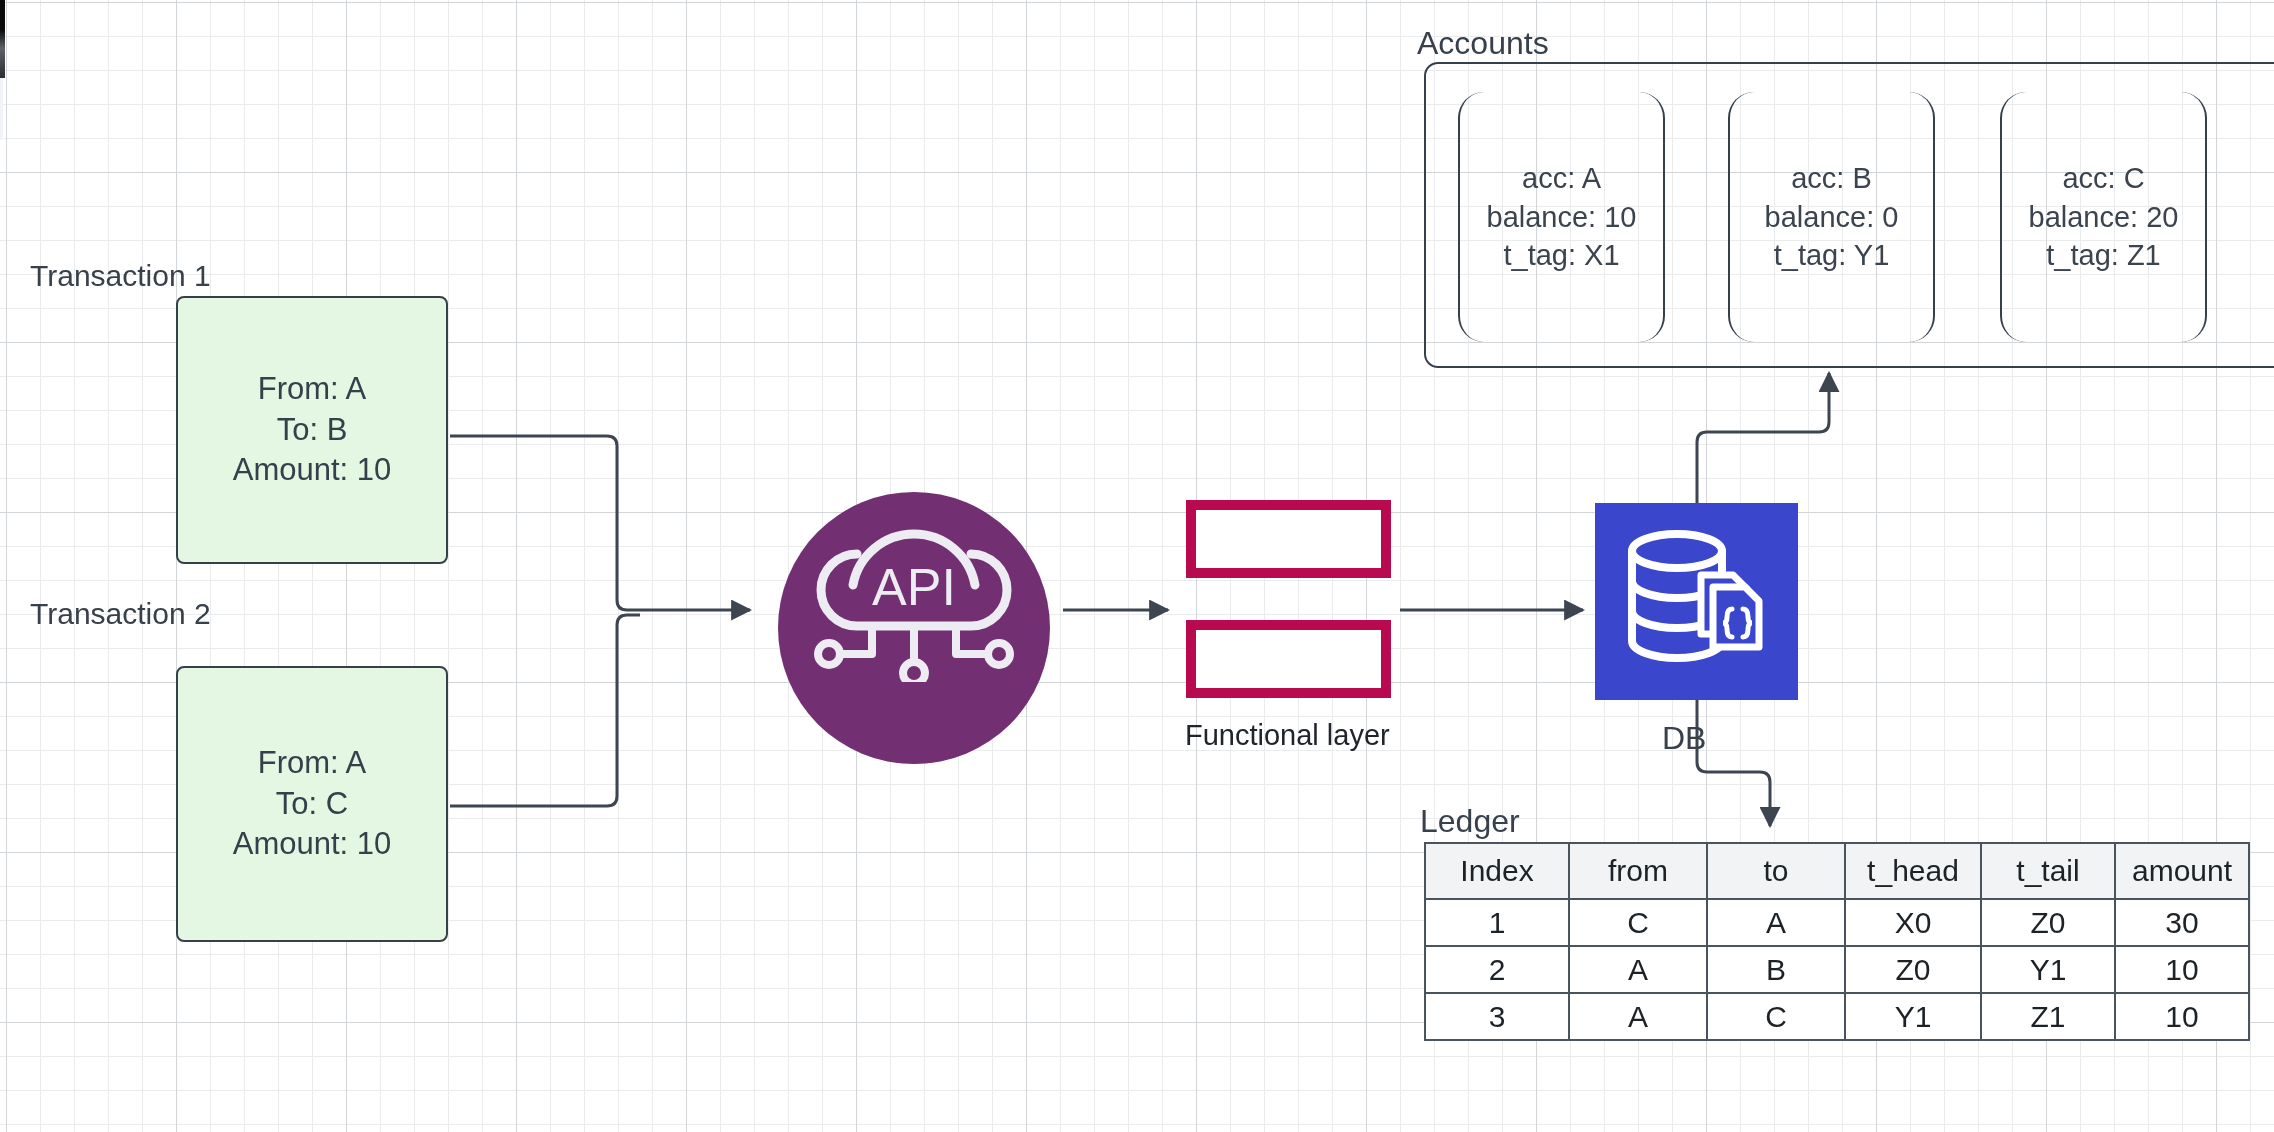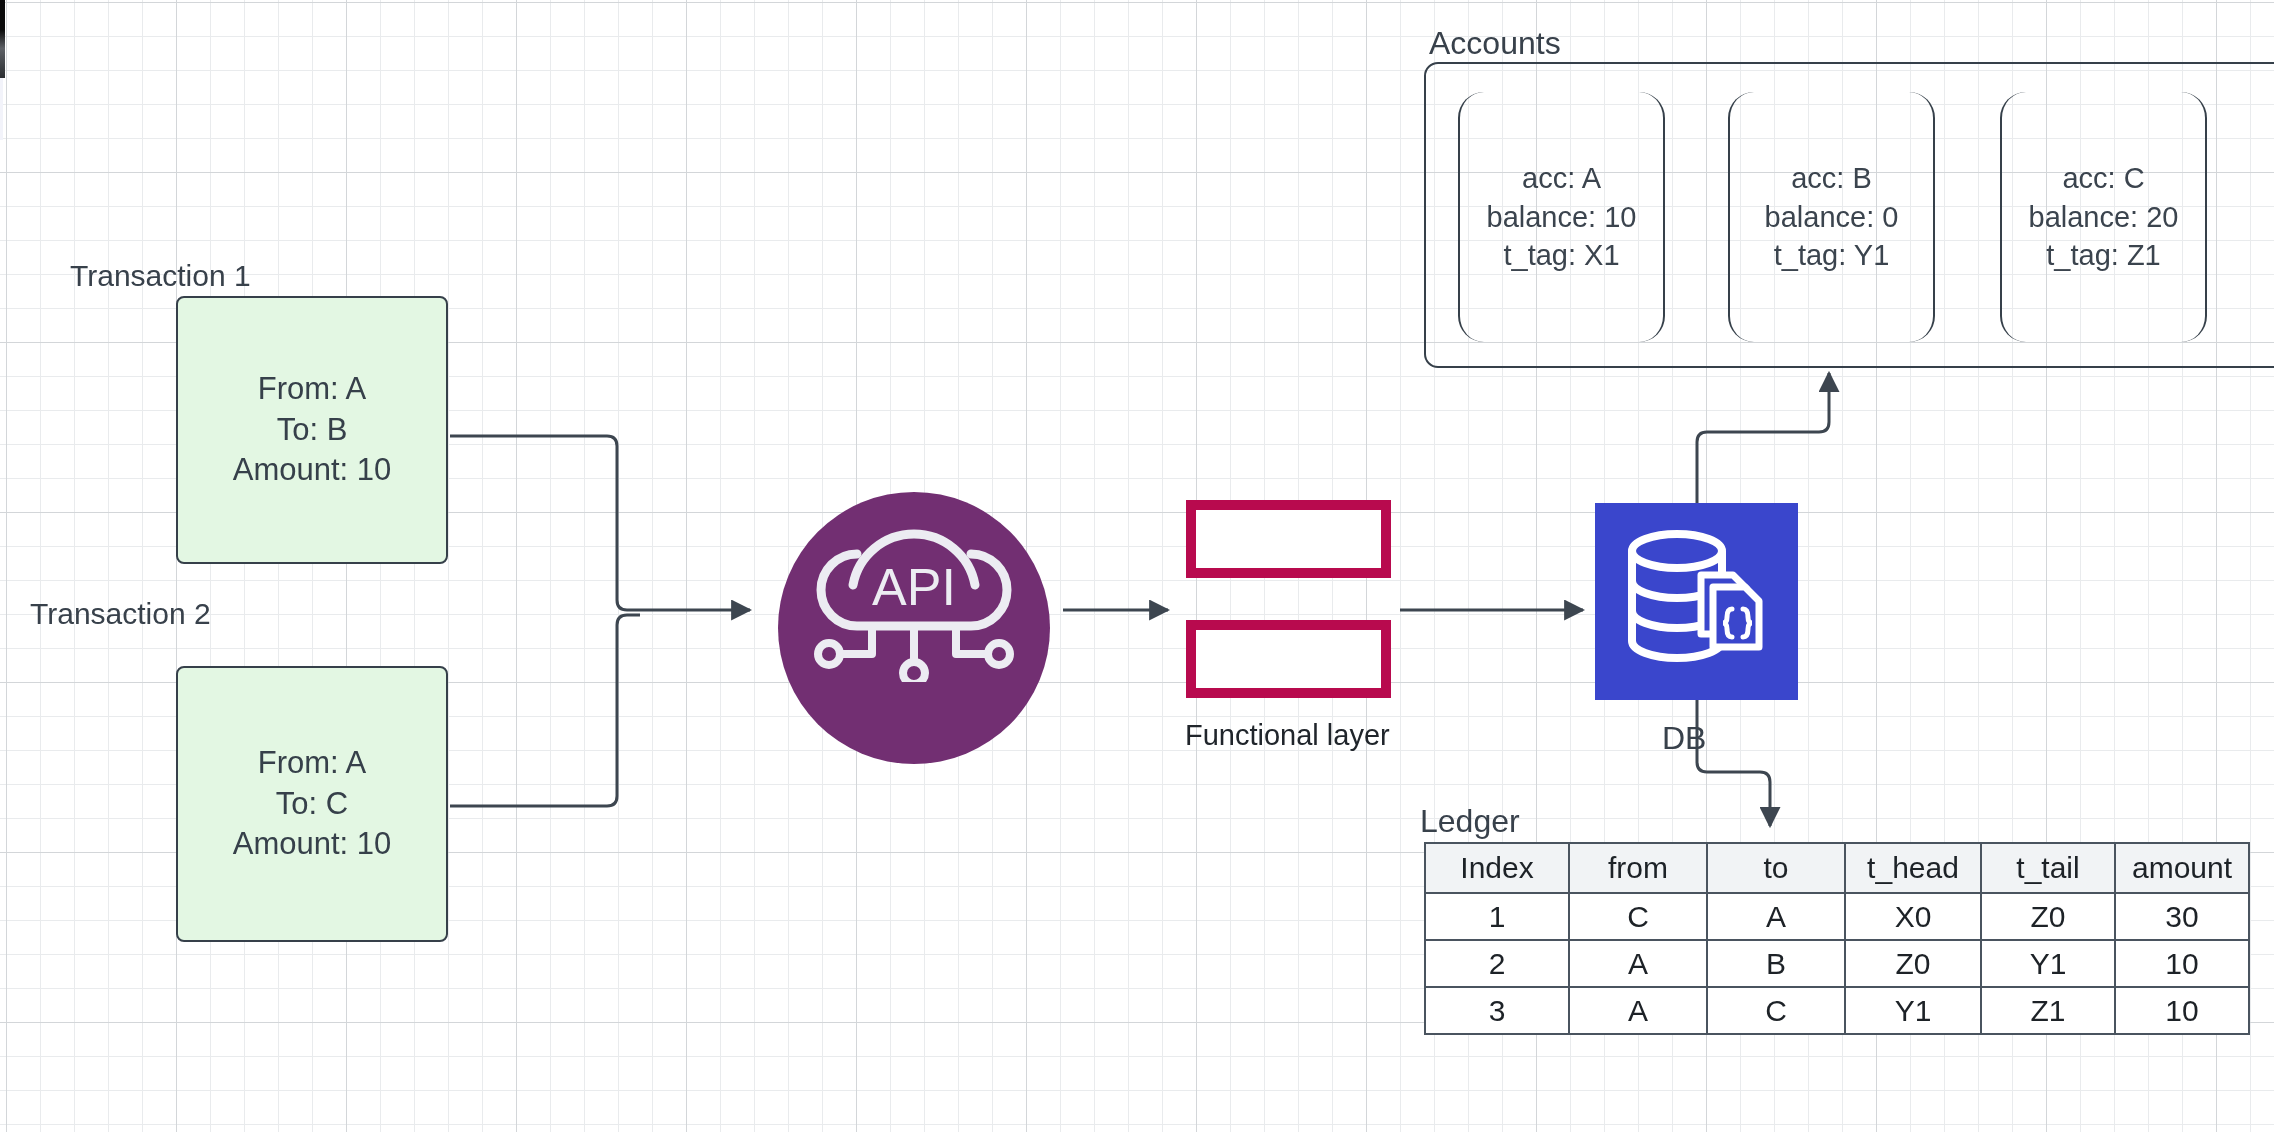--- a/index.html
+++ b/index.html
@@ -135,21 +135,21 @@
   }
   .ledger-table th, .ledger-table td {
     border: 2px solid #4a545f;
     text-align: center;
     font-weight: normal;
     box-sizing: border-box;
     white-space: nowrap;
   }
   .ledger-table th {
     background: #f1f3f5;
-    height: 50px;
+    height: 56px;
   }
   .ledger-table td {
     background: #ffffff;
     height: 47px;
   }
 
   svg.overlay {
     position: absolute;
     left: 0; top: 0;
     width: 2274px;
@@ -177,21 +177,21 @@
 
     <path d="M 1063 610 L 1168 610" fill="none" stroke="#3d4650" stroke-width="3" marker-end="url(#arrowDark)"></path>
 
     <path d="M 1400 610 L 1583 610" fill="none" stroke="#3d4650" stroke-width="3" marker-end="url(#arrowDark)"></path>
 
     <path d="M 1697 503 L 1697 442 Q 1697 432 1707 432 L 1819 432 Q 1829 432 1829 422 L 1829 373" fill="none" stroke="#3d4650" stroke-width="3" marker-end="url(#arrowDark)"></path>
 
     <path d="M 1697 700 L 1697 762 Q 1697 772 1707 772 L 1760 772 Q 1770 772 1770 782 L 1770 826" fill="none" stroke="#3d4650" stroke-width="3" marker-end="url(#arrowDark)"></path>
   </svg>
 
-  <div class="label" style="left:30px; top:258px;margin-left:40px;">Transaction 1</div>
+  <div class="label" style="left:30px; top:258px;">Transaction 1</div>
   <div class="txn-box" style="left:176px; top:296px; width:272px; height:268px;">
     <div>From: A</div>
     <div>To: B</div>
     <div>Amount: 10</div>
   </div>
 
   <div class="label" style="left:30px; top:596px;">Transaction 2</div>
   <div class="txn-box" style="left:176px; top:666px; width:272px; height:276px;">
     <div>From: A</div>
     <div>To: C</div>
@@ -230,21 +230,21 @@
       <path d="M 84 46 L 116 46 L 130 60 L 130 105 L 84 105 Z" fill="#3a46cc" stroke="#ffffff" stroke-width="7" stroke-linejoin="round"></path>
 
       <path d="M 96 58 L 128 58 L 142 72 L 142 118 L 96 118 Z" fill="#3a46cc" stroke="#ffffff" stroke-width="7" stroke-linejoin="round"></path>
 
       <path d="M 115 80 Q 110 80 110 88 Q 110 94 106 94 Q 110 94 110 100 Q 110 108 115 108" fill="none" stroke="#ffffff" stroke-width="5" stroke-linecap="round"></path>
       <path d="M 126 80 Q 131 80 131 88 Q 131 94 135 94 Q 131 94 131 100 Q 131 108 126 108" fill="none" stroke="#ffffff" stroke-width="5" stroke-linecap="round"></path>
     </svg>
   </div>
   <div class="label" style="left:1662px; top:719px; font-size:32px;">DB</div>
 
-  <div class="label" style="left:1417px; top:24px; font-size:32px;margin-left:12px;">Accounts</div>
+  <div class="label" style="left:1417px; top:24px; font-size:32px;">Accounts</div>
   <div class="accounts-container" style="left:1424px; top:62px; width:904px; height:306px;">
     <div class="acct-card" style="left:32px; top:28px; width:207px; height:250px;">
       <div>acc: A</div>
       <div>balance: 10</div>
       <div>t_tag: X1</div>
     </div>
     <div class="acct-card" style="left:302px; top:28px; width:207px; height:250px;">
       <div>acc: B</div>
       <div>balance: 0</div>
       <div>t_tag: Y1</div>

